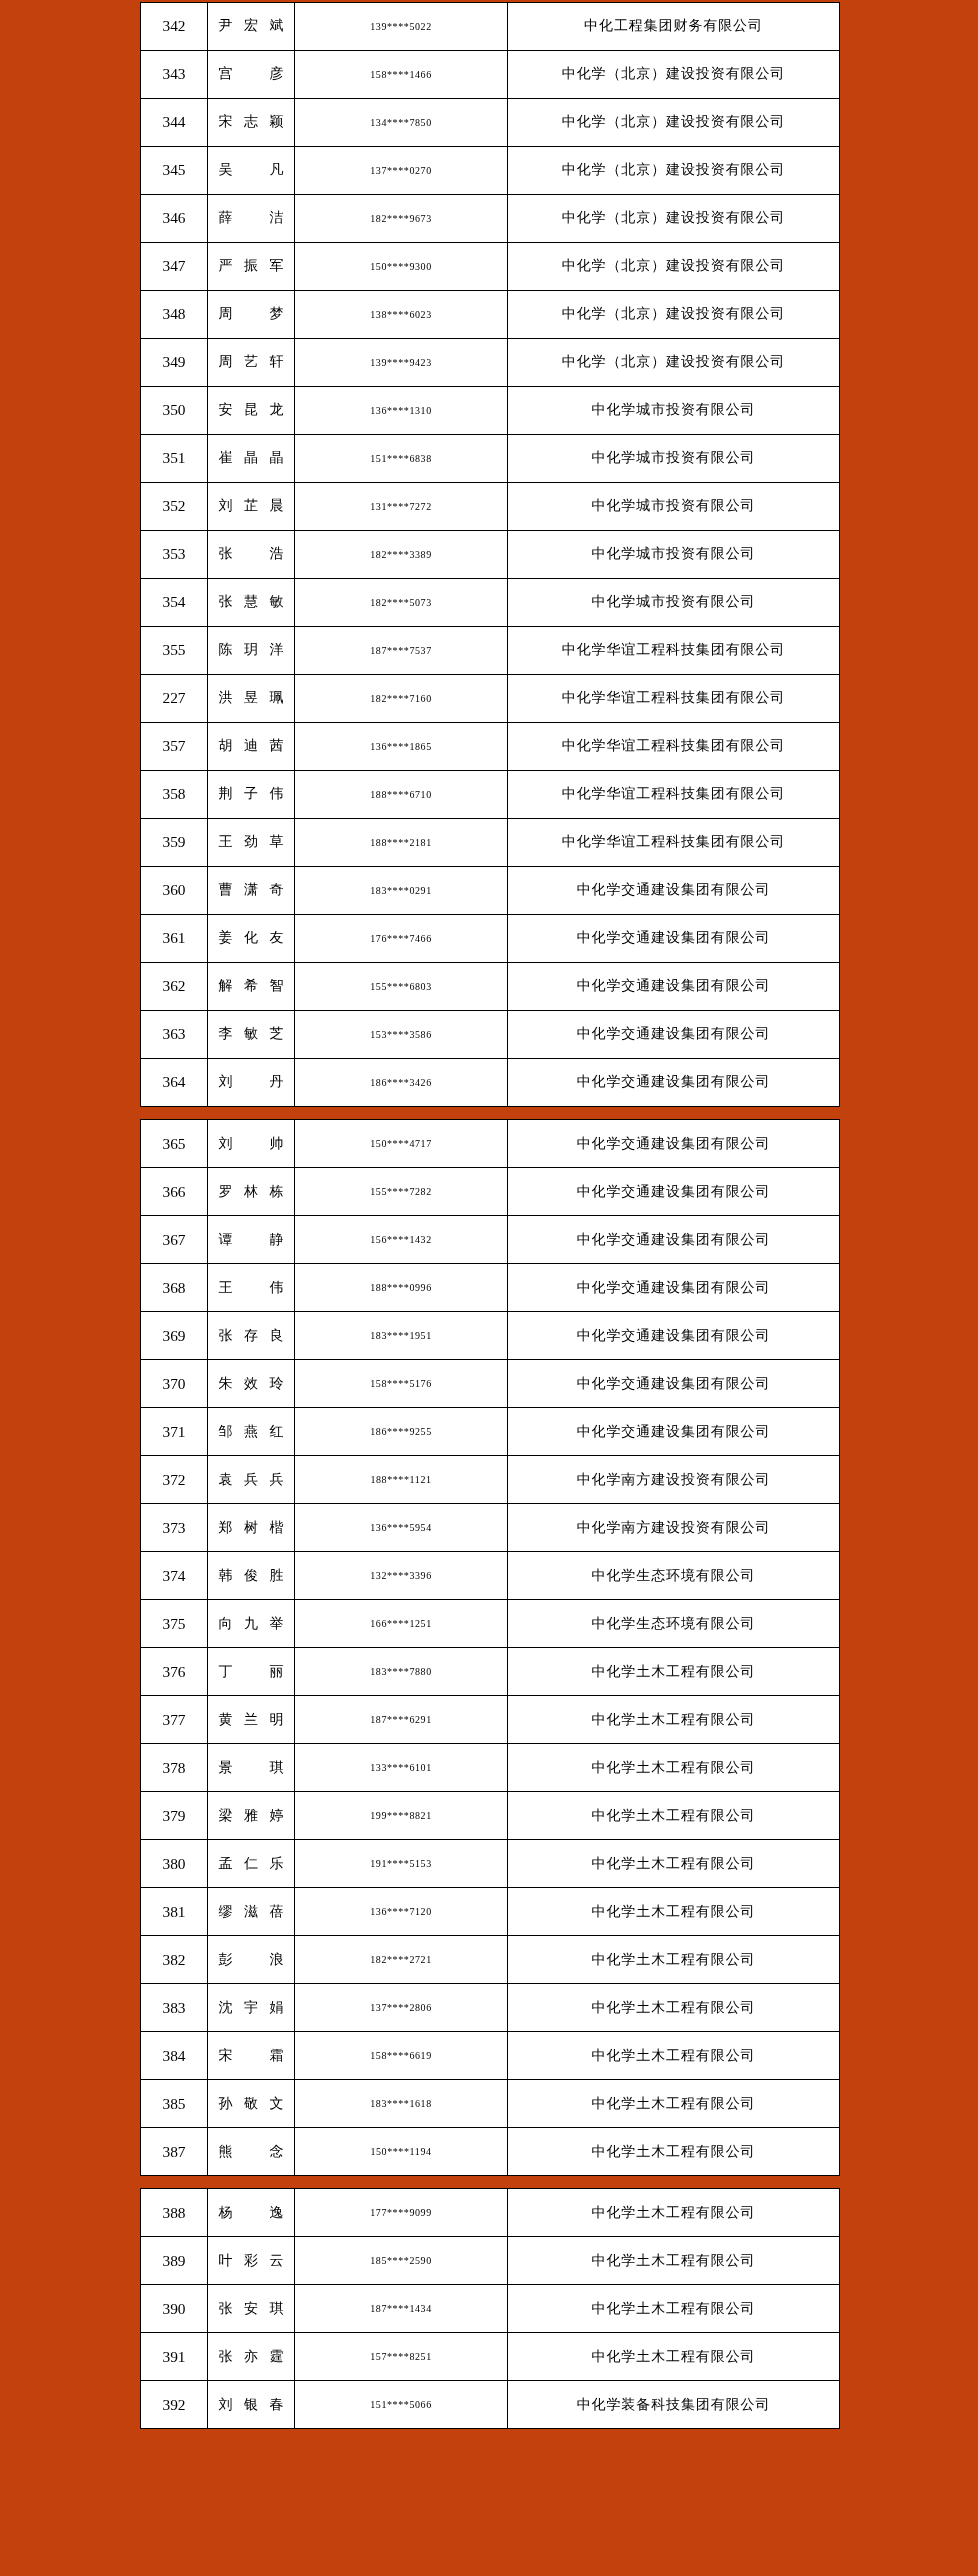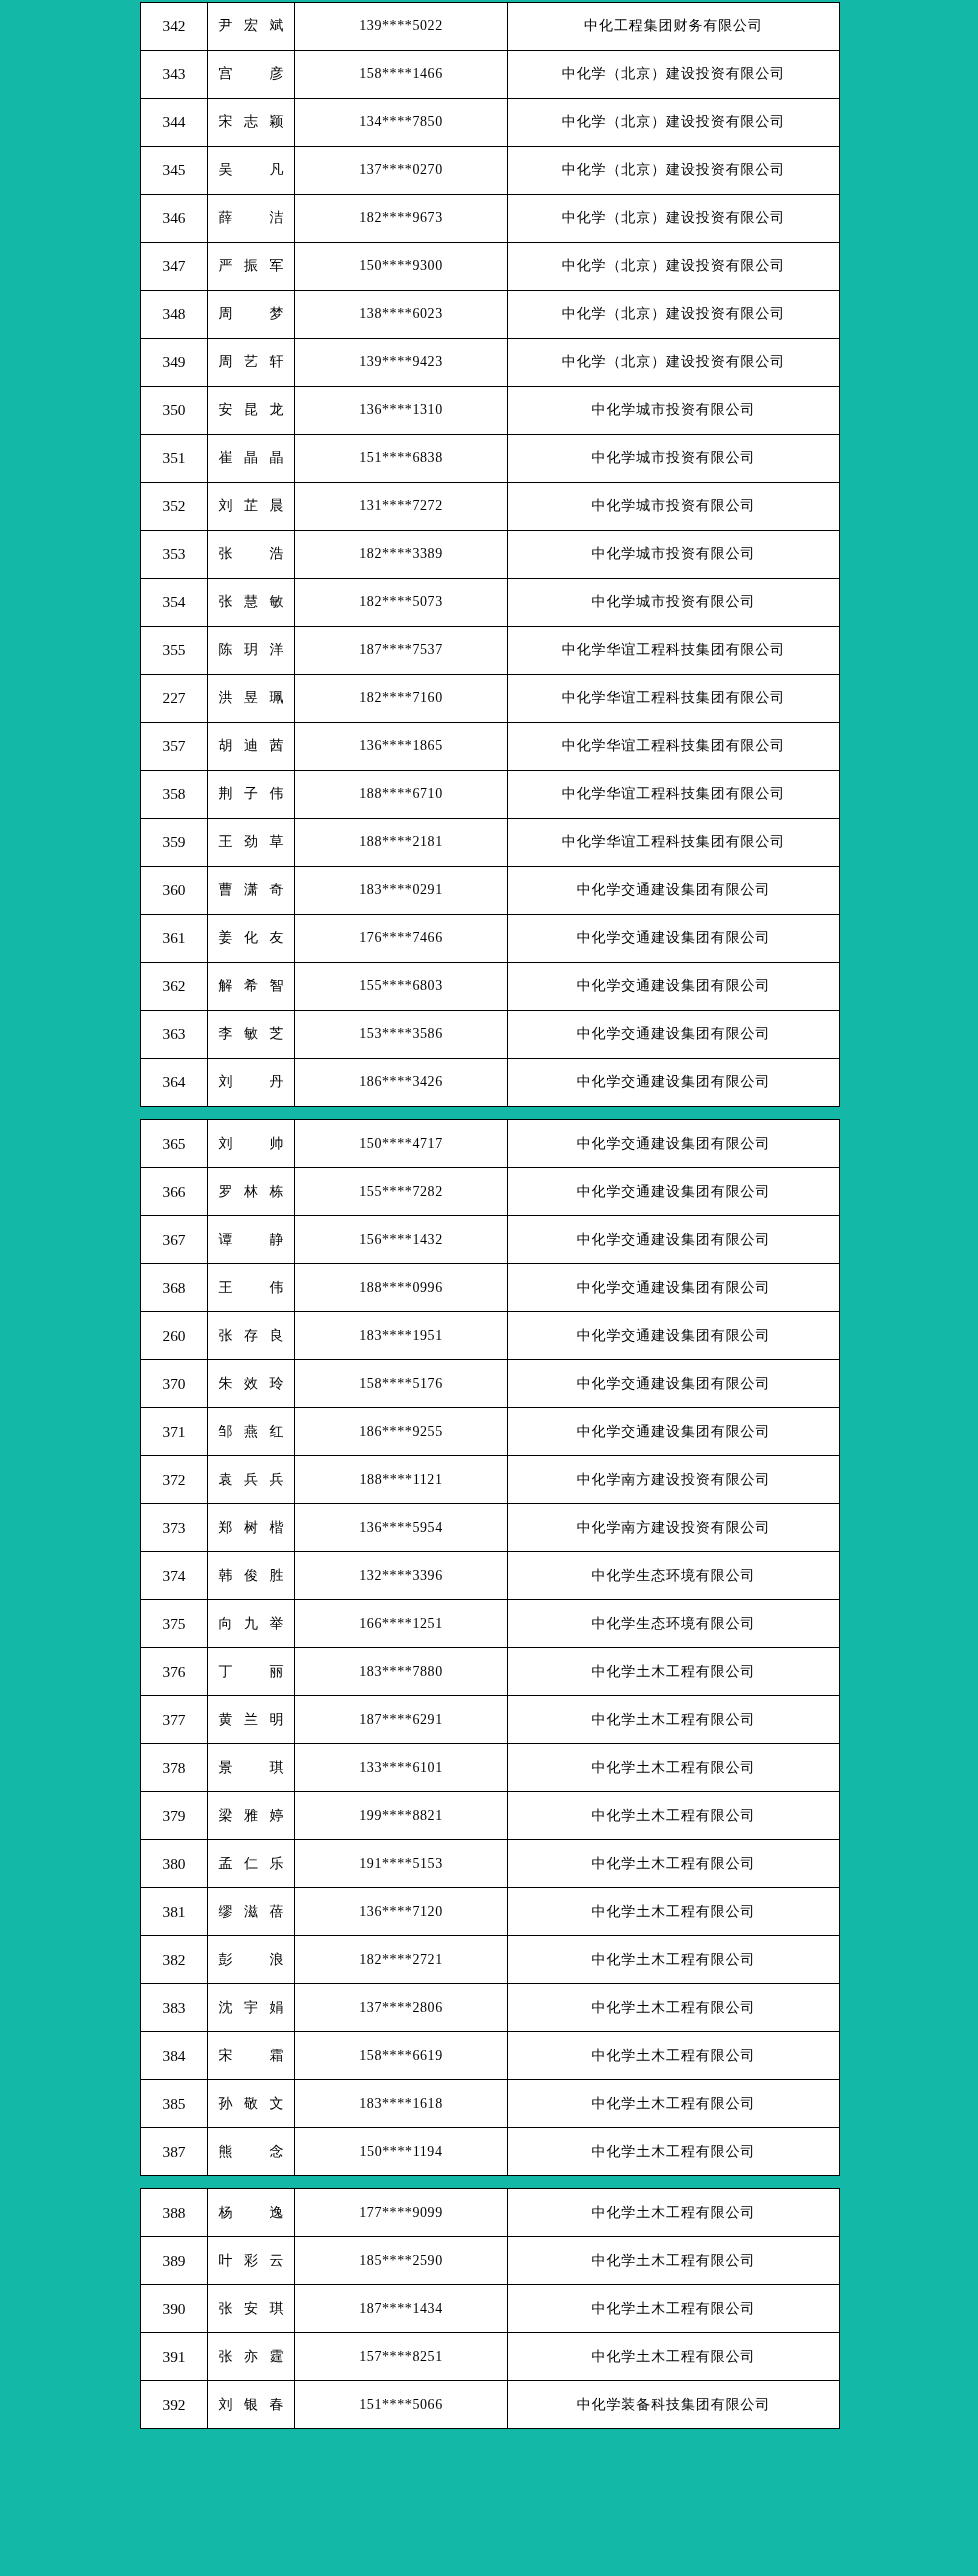--- a/index.html
+++ b/index.html
@@ -6,21 +6,21 @@
     margin:0;
     padding:0;
     background:#ffffff;
     font-family:"Liberation Serif","DejaVu Serif",serif;
     color:#000000;
   }
   .page{
     position:relative;
     width:978px;
     height:2576px;
-    background:#14b8a6;
+    background:#c2410c;
     overflow:hidden;
     box-sizing:border-box;
     padding:1.8px 139px 0 140px;
   }
   table.roster{
     border-collapse:collapse;
     table-layout:fixed;
     width:699px;
     margin:0 0 12.3px 0;
   }
@@ -28,21 +28,21 @@
     border:1.2px solid #000000;
     height:47px;
     text-align:center;
     vertical-align:middle;
     padding:0;
     overflow:hidden;
     background:#ffffff;
   }
   td.c-num{ font-size:15.4px; }
   td.c-name{ font-size:14px; }
-  td.c-phone{ font-size:14px; letter-spacing:0.6px; white-space:nowrap; }
+  td.c-phone{ font-size:10px; letter-spacing:0.6px; white-space:nowrap; }
   td.c-company{ font-size:14px; letter-spacing:0.9px; white-space:nowrap; }
   .name-box{
     display:flex;
     justify-content:space-between;
     width:65px;
     margin:0 auto;
   }
   .name-box span{ display:block; }
 </style>
 </head>
@@ -377,21 +377,21 @@
             <td class="c-name">
               <span class="name-box">
                 <span>王</span>
                 <span>伟</span>
               </span>
             </td>
             <td class="c-phone">188****0996</td>
             <td class="c-company">中化学交通建设集团有限公司</td>
           </tr>
           <tr>
-            <td class="c-num">260</td>
+            <td class="c-num">369</td>
             <td class="c-name">
               <span class="name-box">
                 <span>张</span>
                 <span>存</span>
                 <span>良</span>
               </span>
             </td>
             <td class="c-phone">183****1951</td>
             <td class="c-company">中化学交通建设集团有限公司</td>
           </tr>

